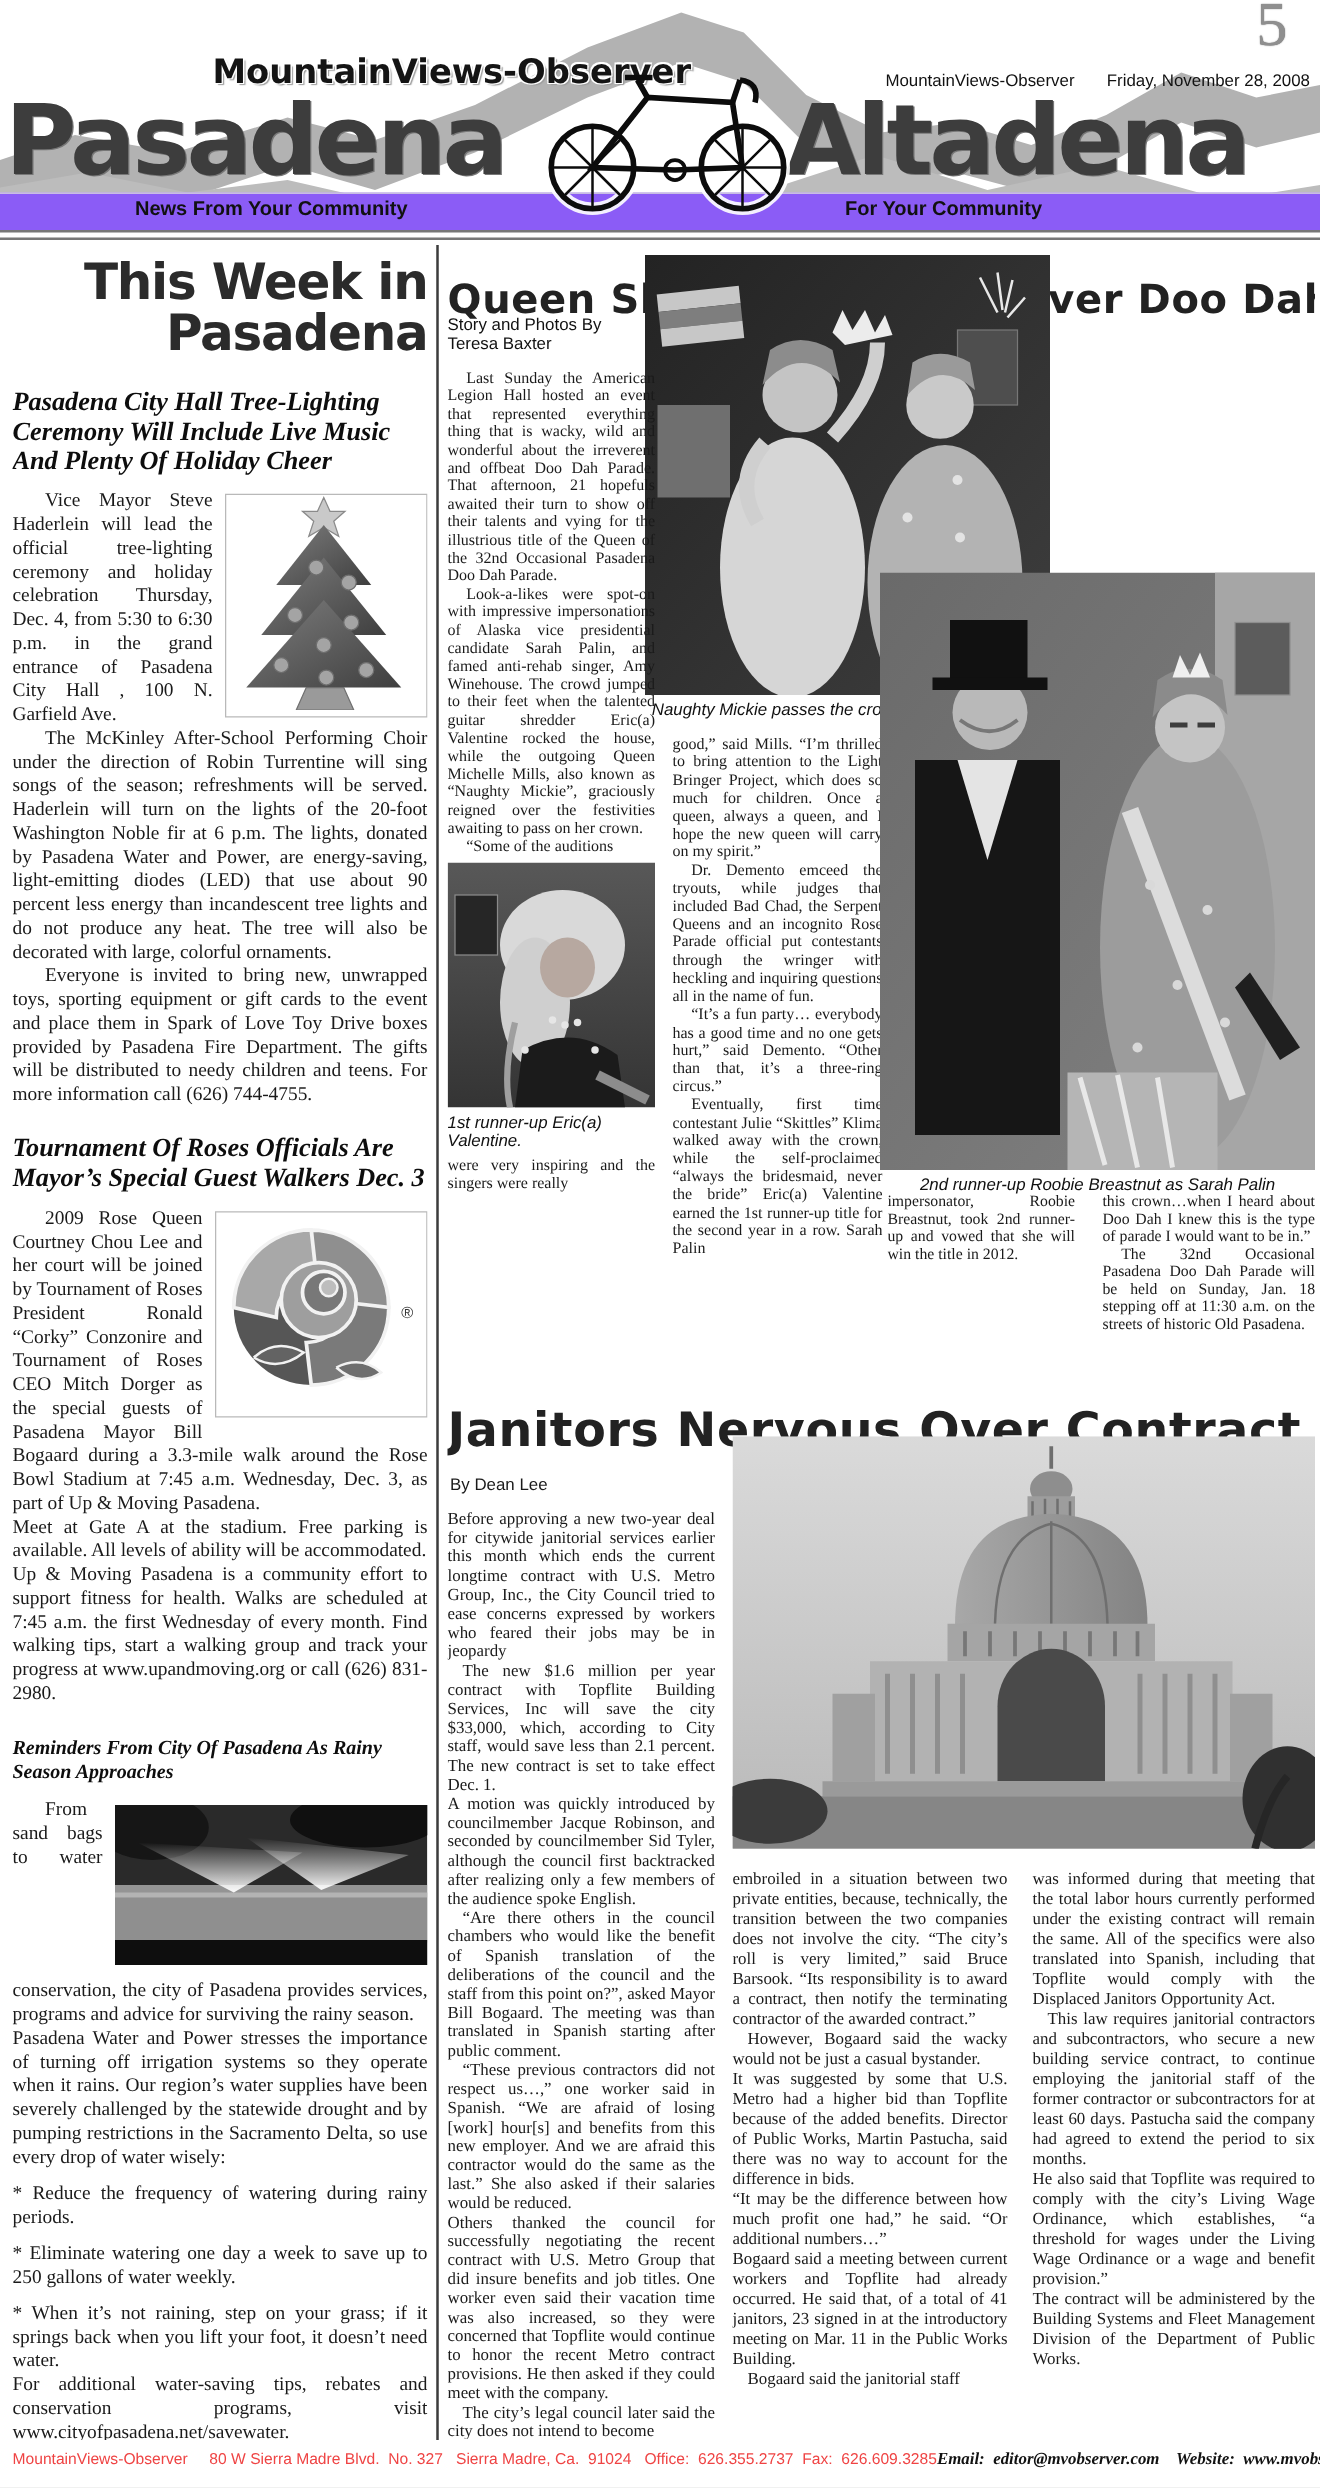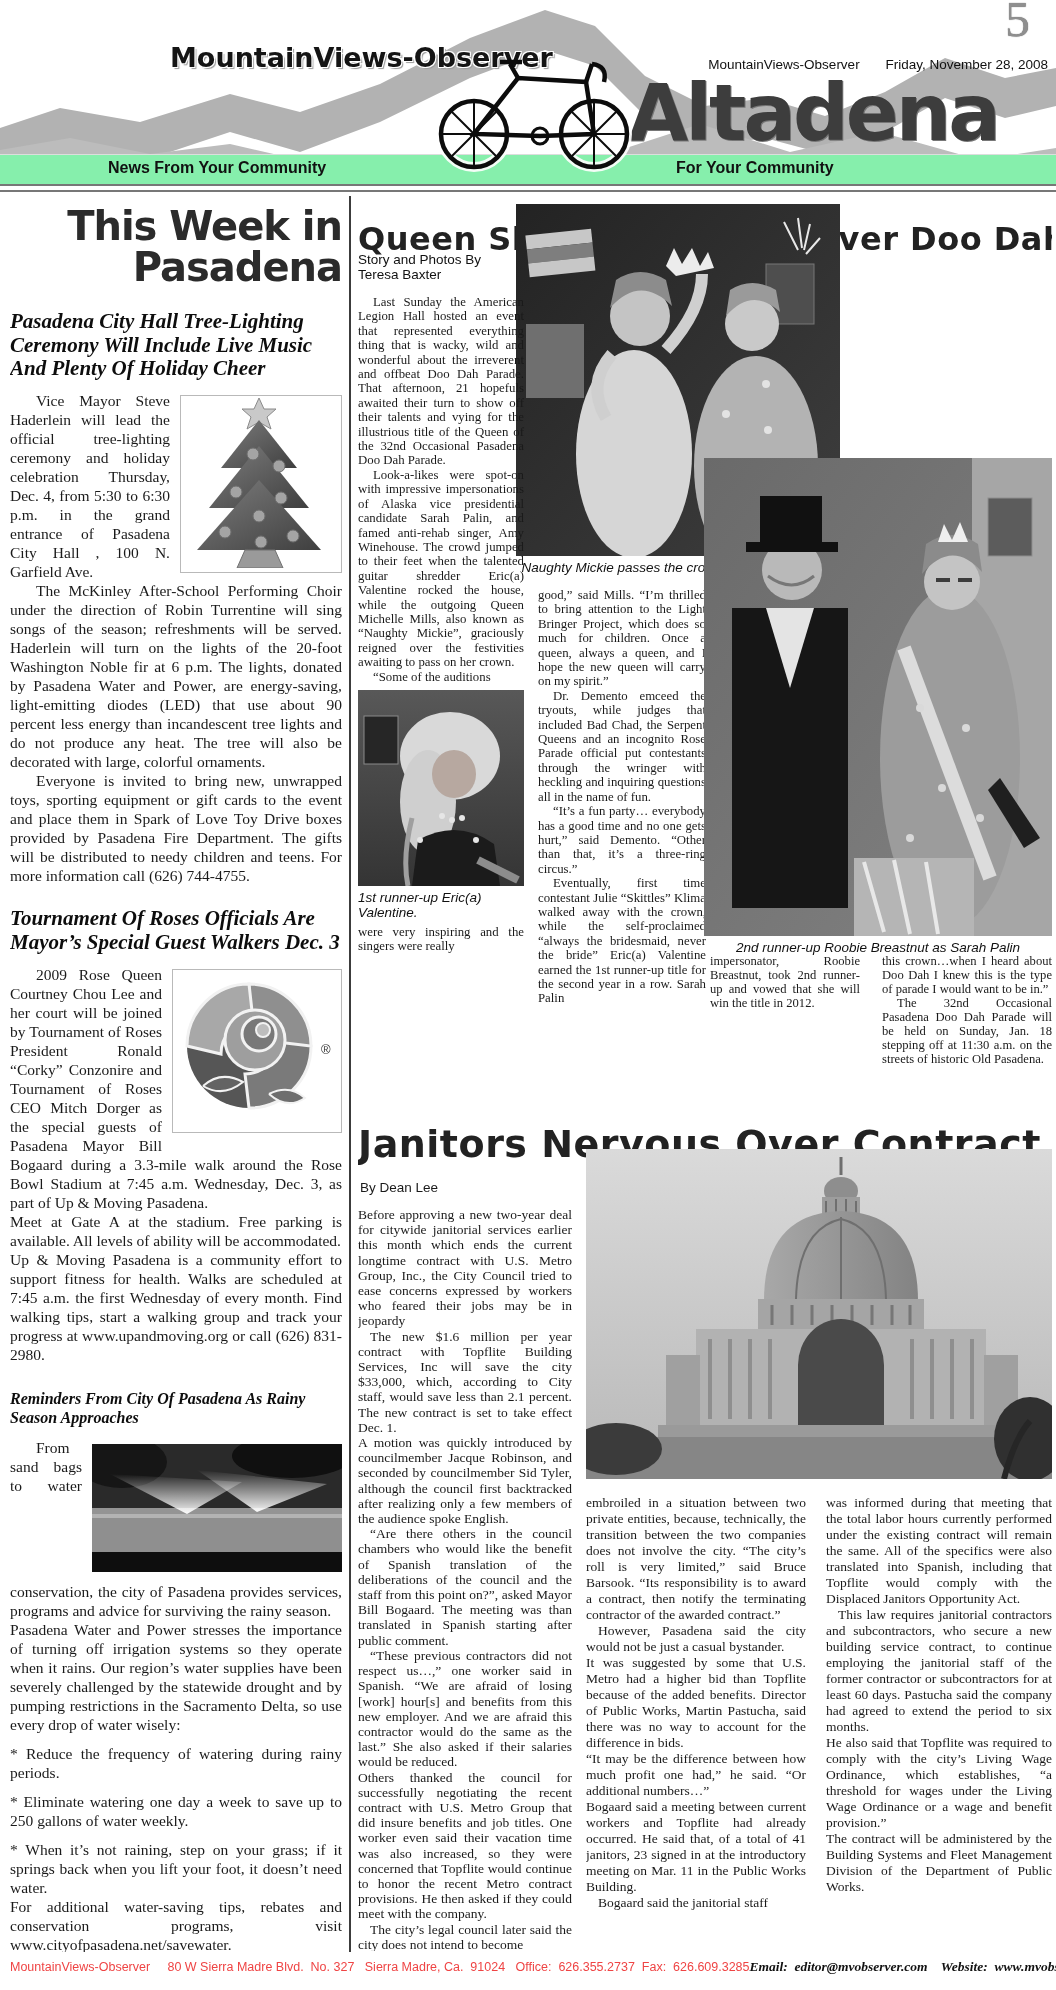--- a/index.html
+++ b/index.html
@@ -12,21 +12,21 @@
            color:#8f8f8f;text-shadow:0 0 1px #555;}
   .dateline{position:absolute;right:8px;top:58px;font:400 13.5px/1 "Liberation Sans",sans-serif;color:#111;}
   .dateline span{margin-left:22px;}
   .logo-script{position:absolute;left:170px;top:44px;font:800 27px/1 "DejaVu Sans",sans-serif;color:#141414;
       text-shadow:-1px -1px 0 #fff,1px -1px 0 #fff,-1px 1px 0 #fff,1px 1px 0 #fff,2px 2px 1px #9a9a9a;}
   .city{position:absolute;top:74px;font:800 78px/1 "DejaVu Sans",sans-serif;color:#3d3d3d;
         letter-spacing:-3px;text-shadow:1px 1px 0 #777;}
   .city.left{left:4px;}
   .city.right{left:628px;}
   .bike{position:absolute;left:420px;top:42px;z-index:4;}
-  .tagband{position:absolute;left:0;top:154px;width:1056px;height:30px;background:#86efac;z-index:3;
+  .tagband{position:absolute;left:0;top:154px;width:1056px;height:30px;background:#8b5cf6;z-index:3;
            border-top:1px solid #ddd;}
   .tagband .tag{position:absolute;top:5px;font:700 16px/1 "Liberation Sans",sans-serif;color:#111;}
   .tag.l{left:108px;}
   .tag.r{left:676px;}
   .double-rule{position:absolute;left:0;top:184px;width:1056px;height:4px;z-index:3;
                border-top:2px solid #777;border-bottom:2px solid #777;background:#fff;}
   
   .vrule{position:absolute;left:349px;top:196px;width:2px;height:1756px;background:#3c3c3c;}
   .leftcol{position:absolute;left:10px;top:202px;width:332px;height:1750px;overflow:hidden;}
   .mainarea{position:absolute;left:358px;top:196px;width:694px;height:1760px;}
@@ -87,20 +87,21 @@
       <path fill="#b2b2b2" d="M0,128 L60,108 140,122 230,94 300,112 380,84 470,38 545,10 595,26 645,76 705,106 765,98 825,116 885,92 945,58 1005,78 1056,68 L1056,106 L1005,118 945,98 885,132 825,154 765,138 705,146 645,116 595,66 545,50 470,78 380,122 300,152 230,132 140,162 60,148 0,166 Z"></path>
       <path fill="#bcbcbc" d="M620,150 L700,124 790,152 880,132 980,160 1056,148 L1056,184 L620,184 Z"></path>
       <path fill="#bcbcbc" d="M0,150 L70,138 150,154 230,144 300,160 300,184 0,184 Z"></path>
     </svg>
     <div class="pagenum">5</div>
     <div class="dateline">
       <span>MountainViews-Observer</span>
       <span>Friday, November 28, 2008</span>
     </div>
     <div class="logo-script">MountainViews-Observer</div>
+    <div class="city left">Pasadena</div>
     <div class="city right">Altadena</div>
     <svg class="bike" width="232" height="132" viewBox="0 0 232 132">
       <g stroke="#ffffff" stroke-width="10" fill="none" opacity="0.9">
         <circle cx="54" cy="92" r="33"></circle>
           <circle cx="174" cy="92" r="33"></circle>
         <path d="M54,92 L98,36 L166,40 L174,92 L120,94 Z"></path>
       </g>
       <g stroke="#0c0c0c" stroke-width="4.5" fill="none">
         <circle cx="54" cy="92" r="33"></circle>
         <circle cx="174" cy="92" r="33"></circle>
@@ -383,21 +384,21 @@
         <rect x="398" y="206" width="34" height="70" fill="#a0a0a0"></rect>
         <rect x="72" y="276" width="370" height="12" fill="#9a9a9a"></rect>
         <rect y="288" width="466" height="42" fill="#868686"></rect>
         <ellipse cx="30" cy="300" rx="46" ry="26" fill="#3b3b3b"></ellipse>
         <ellipse cx="444" cy="290" rx="36" ry="42" fill="#303030"></ellipse>
         <path d="M418,330 q10,-40 26,-58" stroke="#262626" stroke-width="6" fill="none"></path>
       </svg>
 
       <div class="j-col2">
         <p>embroiled in a situation between two private entities, because, technically, the transition between the two companies does not involve the city. “The city’s roll is very limited,” said Bruce Barsook. “Its responsibility is to award a contract, then notify the terminating contractor of the awarded contract.”</p>
-        <p class="ind">However, Pasadena said the city would not be just a casual bystander.</p>
+        <p class="ind">However, Bogaard said the wacky would not be just a casual bystander.</p>
         <p>It was suggested by some that U.S. Metro had a higher bid than Topflite because of the added benefits. Director of Public Works, Martin Pastucha, said there was no way to account for the difference in bids.</p>
         <p>“It may be the difference between how much profit one had,” he said. “Or additional numbers…”</p>
         <p>Bogaard said a meeting between current workers and Topflite had already occurred. He said that, of a total of 41 janitors, 23 signed in at the introductory meeting on Mar. 11 in the Public Works Building.</p>
         <p class="ind">Bogaard said the janitorial staff</p>
       </div>
 
       <div class="j-col3">
         <p>was informed during that meeting that the total labor hours currently performed under the existing contract will remain the same. All of the specifics were also translated into Spanish, including that Topflite would comply with the Displaced Janitors Opportunity Act.</p>
         <p class="ind">This law requires janitorial contractors and subcontractors, who secure a new building service contract, to continue employing the janitorial staff of the former contractor or subcontractors for at least 60 days. Pastucha said the company had agreed to extend the period to six months.</p>
         <p>He also said that Topflite was required to comply with the city’s Living Wage Ordinance, which establishes, “a threshold for wages under the Living Wage Ordinance or a wage and benefit provision.”</p>

